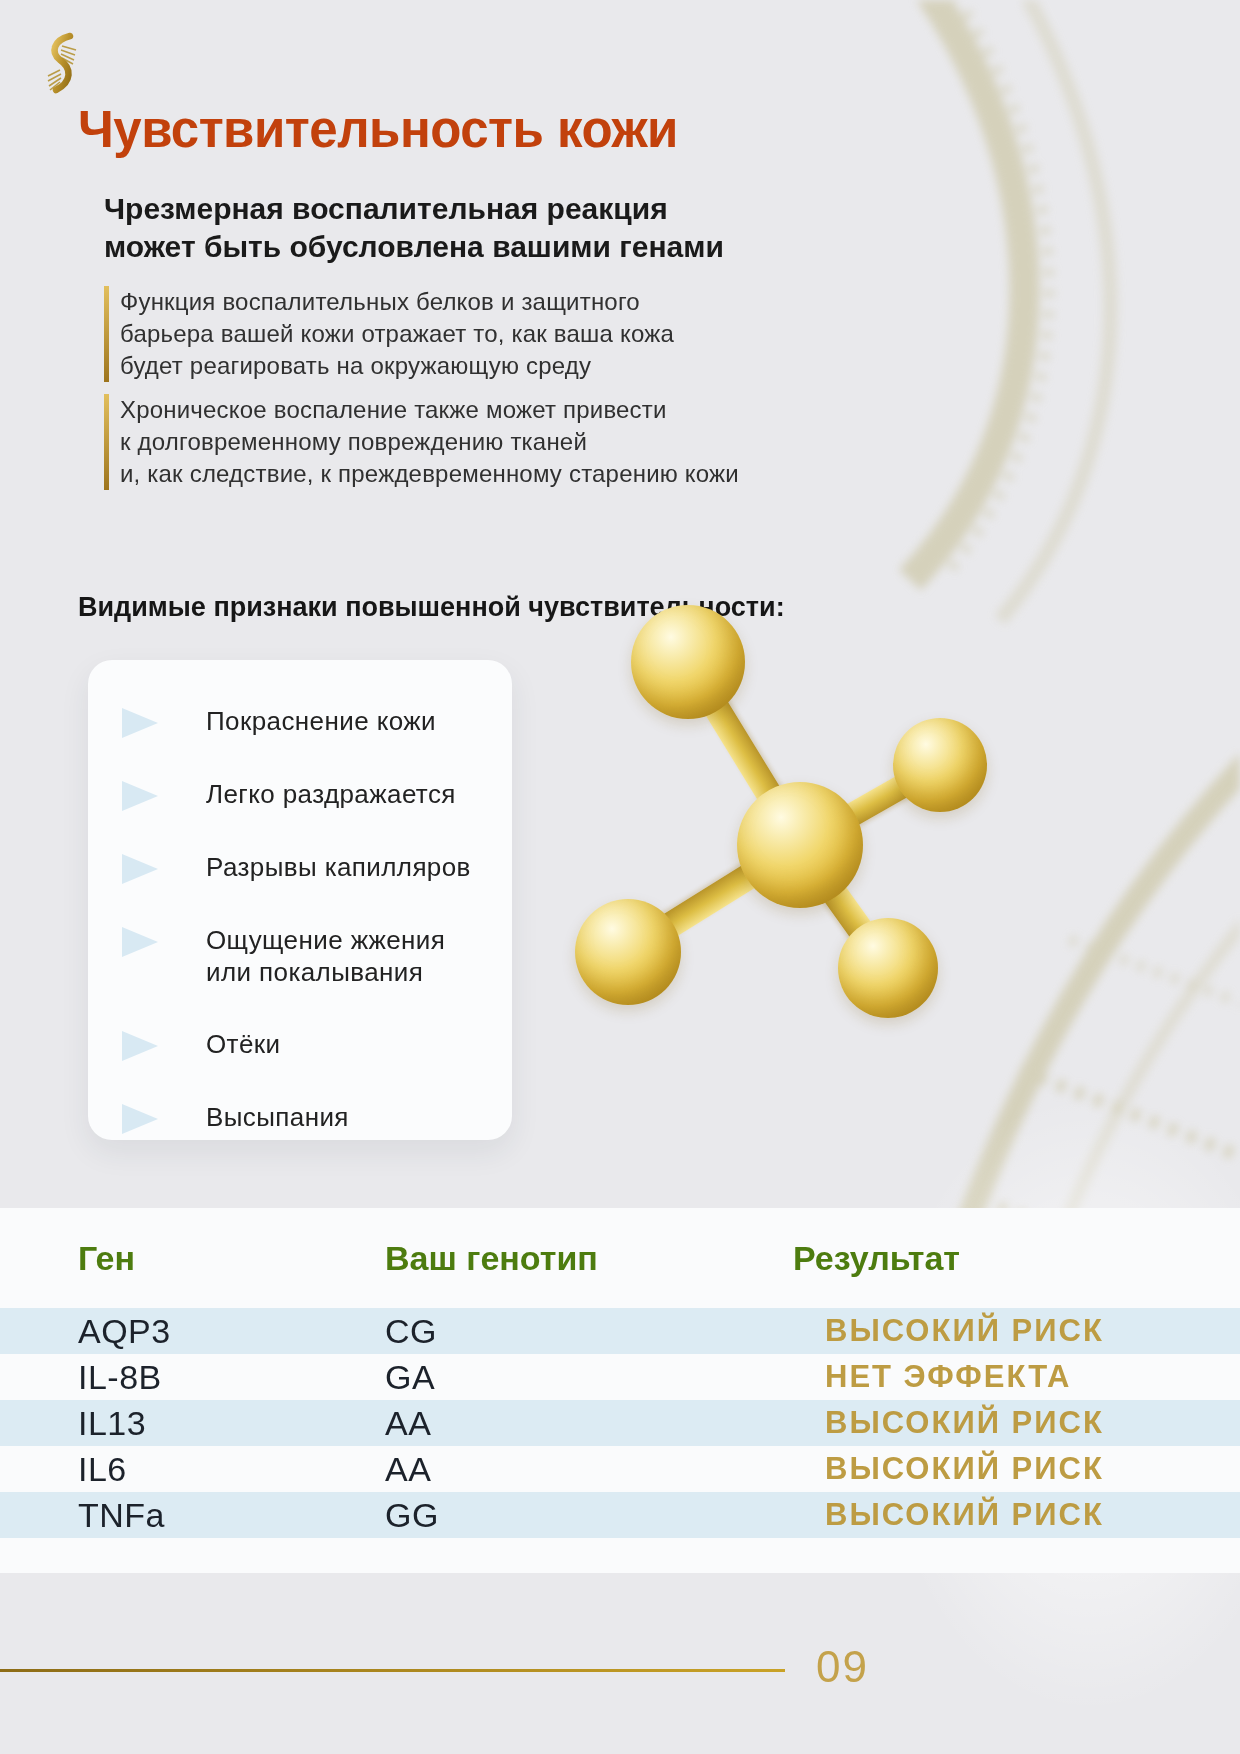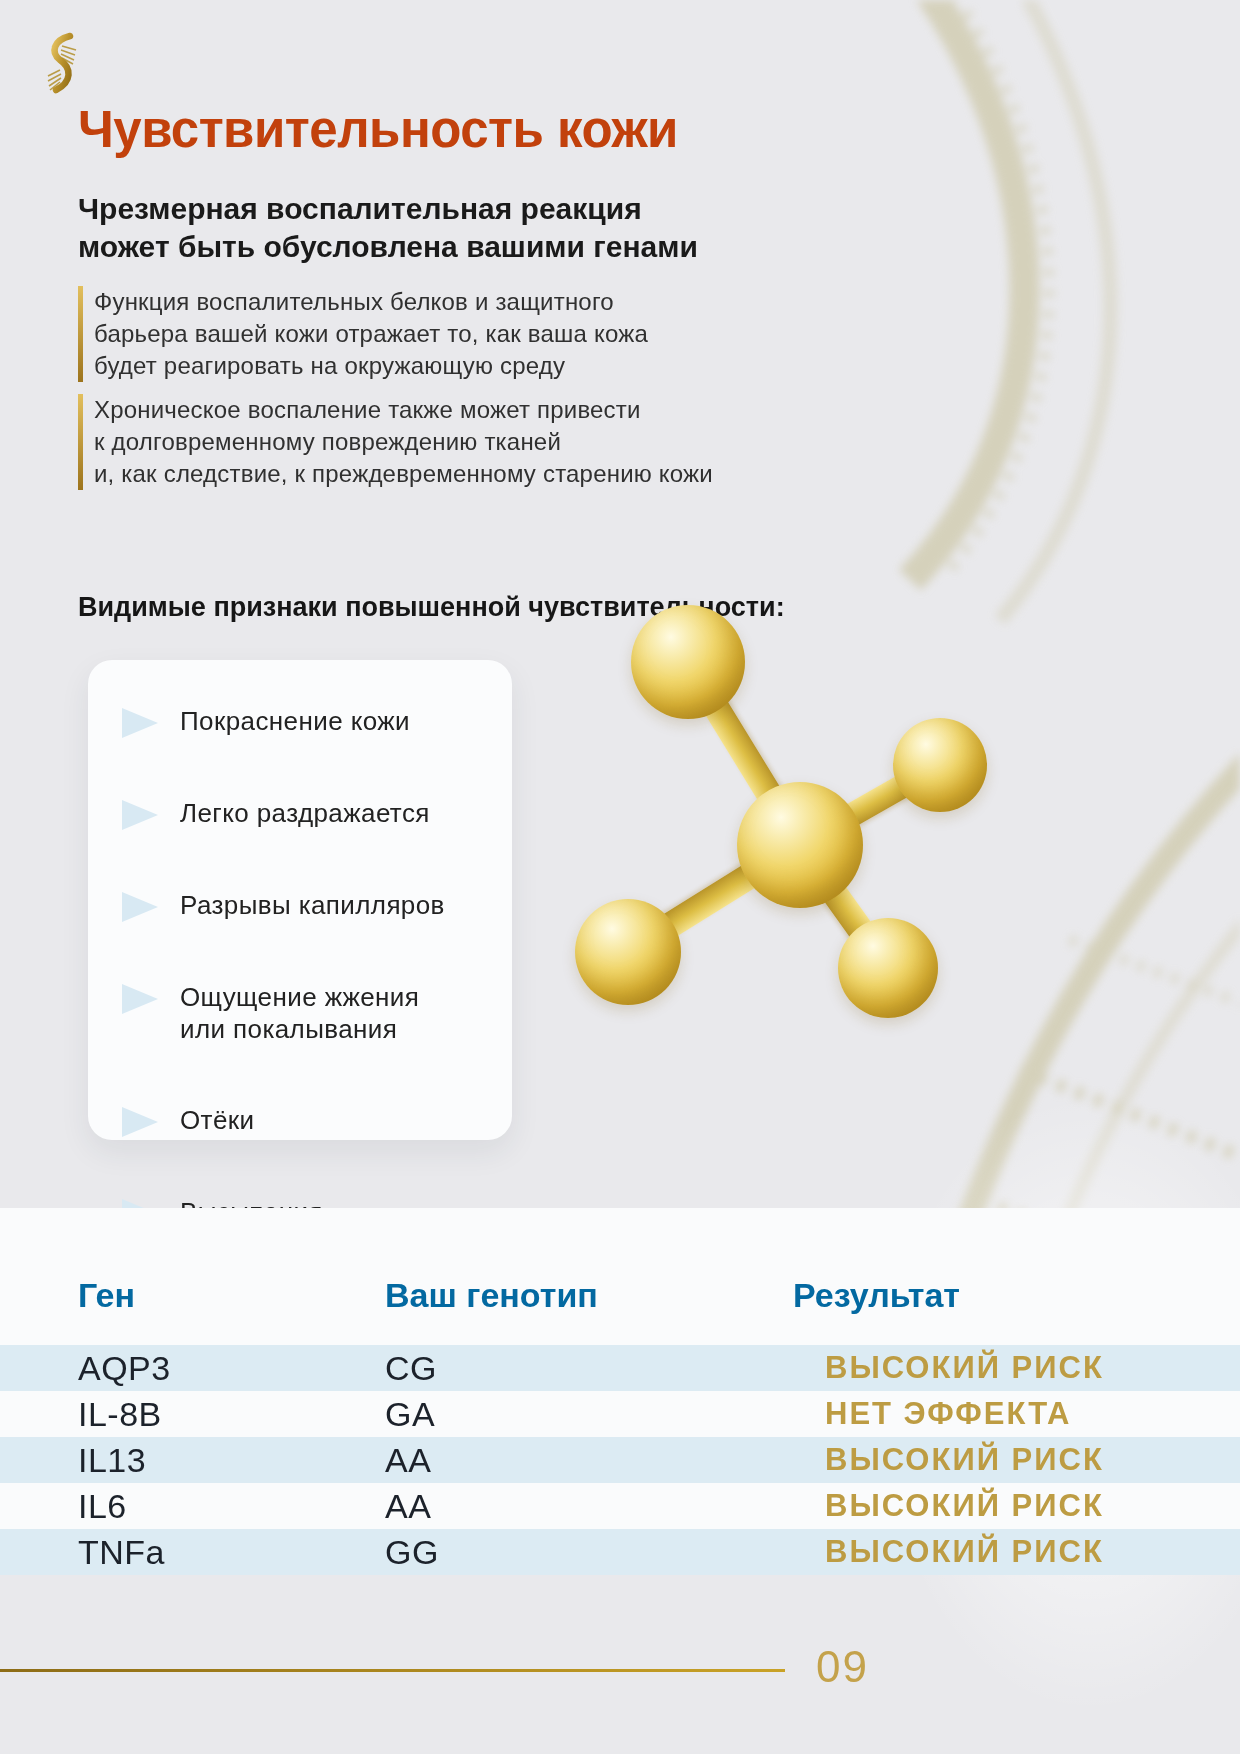--- a/index.html
+++ b/index.html
@@ -4,21 +4,21 @@
 <style>
   * { margin:0; padding:0; box-sizing:border-box; }
   html,body { width:1240px; height:1754px; }
   body {
     position:relative;
     font-family:"Liberation Sans", sans-serif;
     background:#e9e9ec;
     overflow:hidden;
     color:#1c1c1c;
   }
-  .pre { white-space:pre-line; }
+  .pre { white-space:pre-line;margin-left:26px; }
 
   
   .bg-helix {
     position:absolute; top:0; right:0; width:420px; height:1754px;
     filter:blur(5px); opacity:.65; pointer-events:none;
   }
   .bg-glow {
     position:absolute; right:-60px; bottom:40px; width:420px; height:620px;
     background:radial-gradient(closest-side, rgba(255,255,255,.8), rgba(255,255,255,0));
     pointer-events:none;
@@ -52,21 +52,21 @@
     position:absolute; left:78px; top:592px;
     font-size:27px; font-weight:700; color:#161616;
   }
 
   
   .card {
     position:absolute; left:88px; top:660px; width:424px; height:480px;
     background:#fbfcfd; border-radius:24px;
     box-shadow:0 12px 30px rgba(40,50,70,.08);
     padding:46px 20px 0 34px;
-    display:flex; flex-direction:column; row-gap:60px;
+    display:flex; flex-direction:column; row-gap:41px;
   }
   .sign-item { display:flex; align-items:flex-start; }
   .tri {
     flex:0 0 auto; width:0; height:0; margin:2px 22px 0 0;
     border-left:36px solid #d8e9f3;
     border-top:15px solid transparent;
     border-bottom:15px solid transparent;
   }
   .sign-label { font-size:26px; line-height:1.22; color:#222; letter-spacing:.4px; }
 
@@ -85,21 +85,21 @@
 
   
   .table-band {
     position:absolute; left:0; top:1208px; width:1240px; height:365px;
     background:#fafbfc;
   }
   .t-row {
     display:grid; grid-template-columns:307px 408px auto;
     padding-left:78px; align-items:center;
   }
-  .t-head { height:100px; font-size:34px; font-weight:700; color:#0369a1;margin-top:37px; }
+  .t-head { height:100px; font-size:34px; font-weight:700; color:#4d7c0f; }
   .t-body-row { height:46px; }
   .t-body-row.alt { background:#dcebf3; }
   .cell-gene, .cell-geno {
     font-size:34px; font-weight:300; color:#1c222b; letter-spacing:.5px;
   }
   .cell-result {
     font-size:31px; font-weight:700; letter-spacing:2px; color:#bd9c43;margin-left:32px;
   }
 
   

